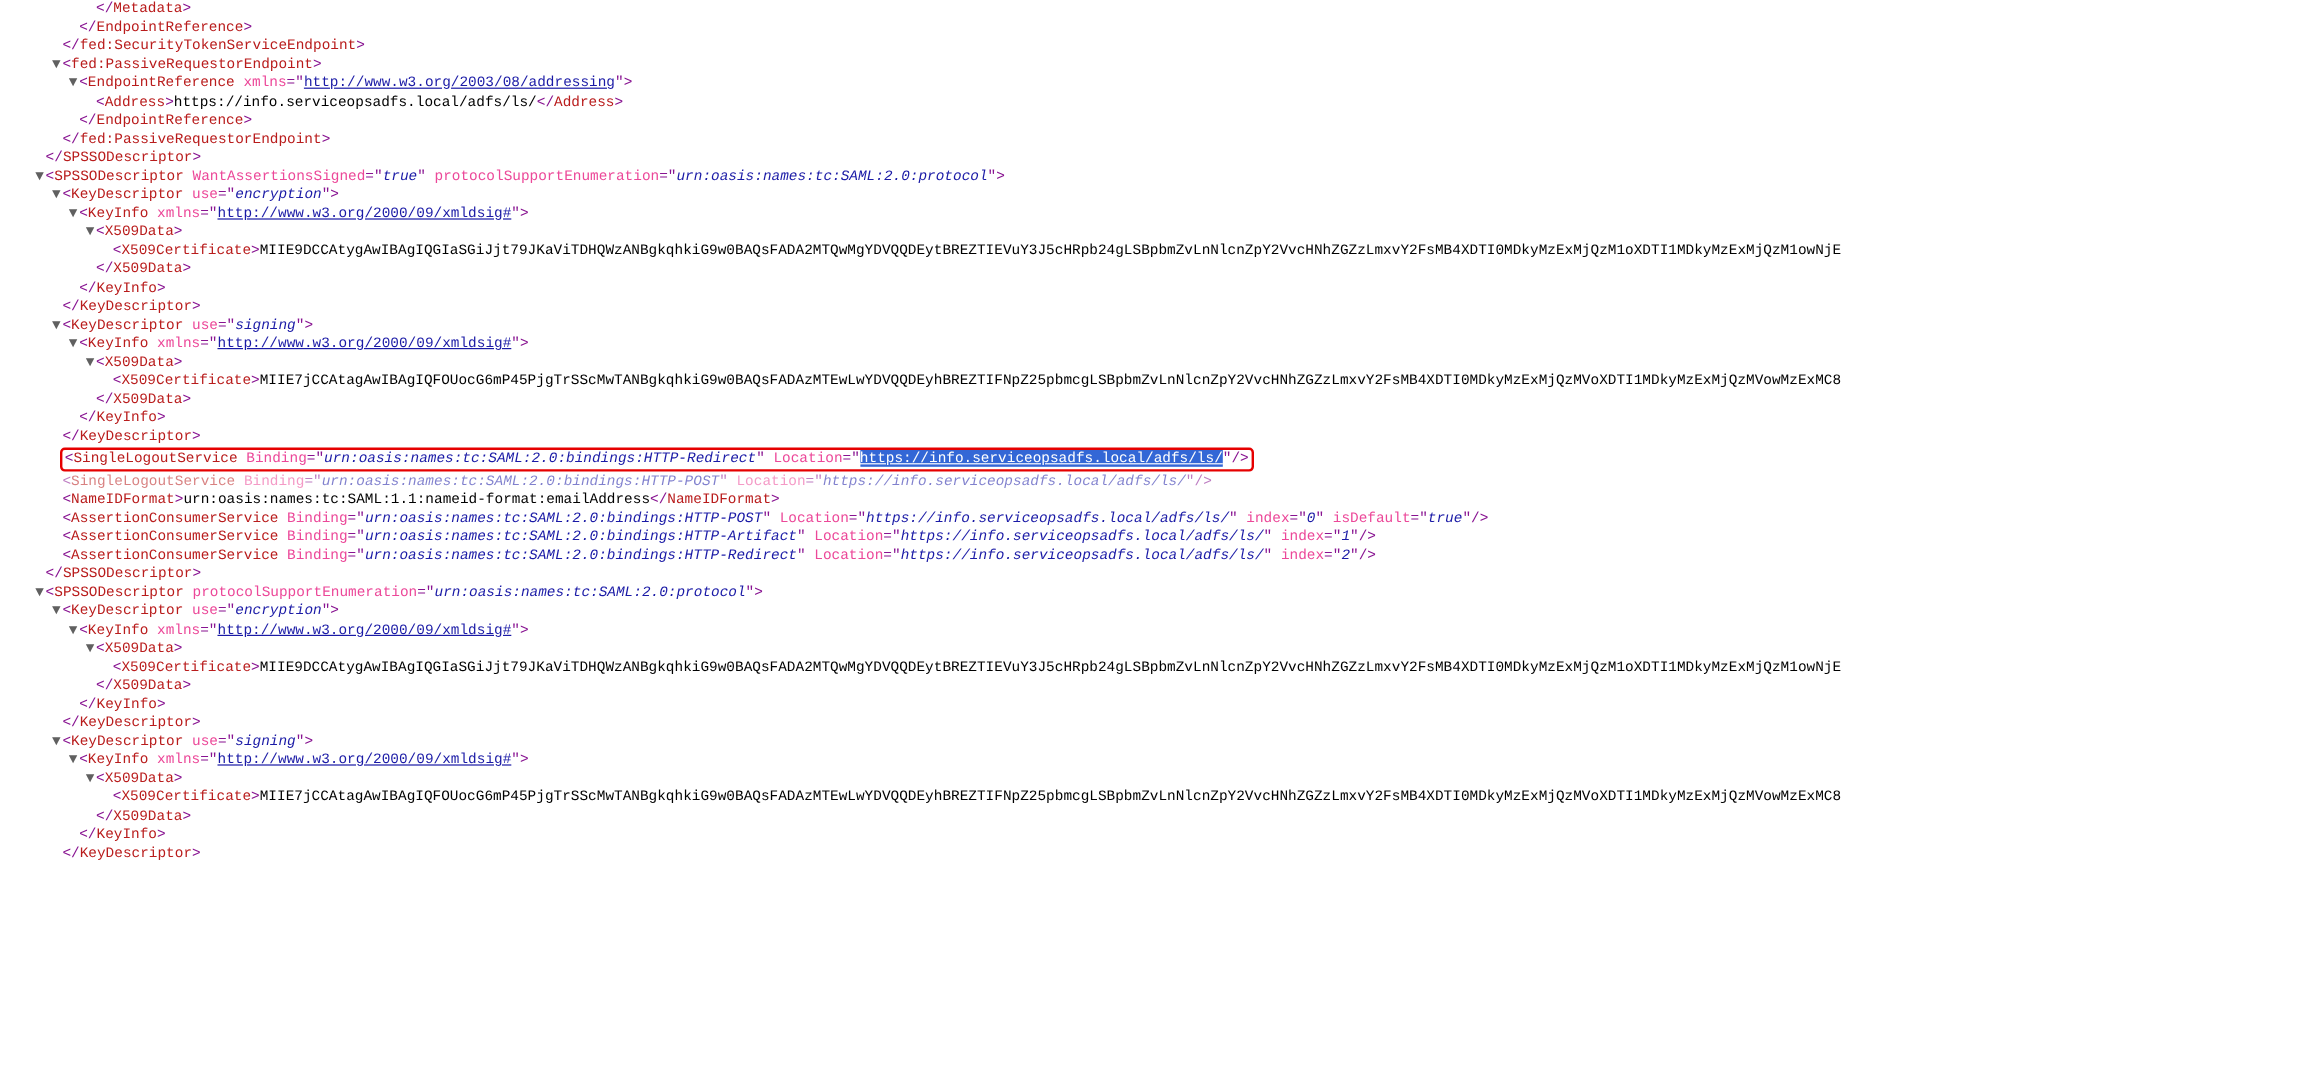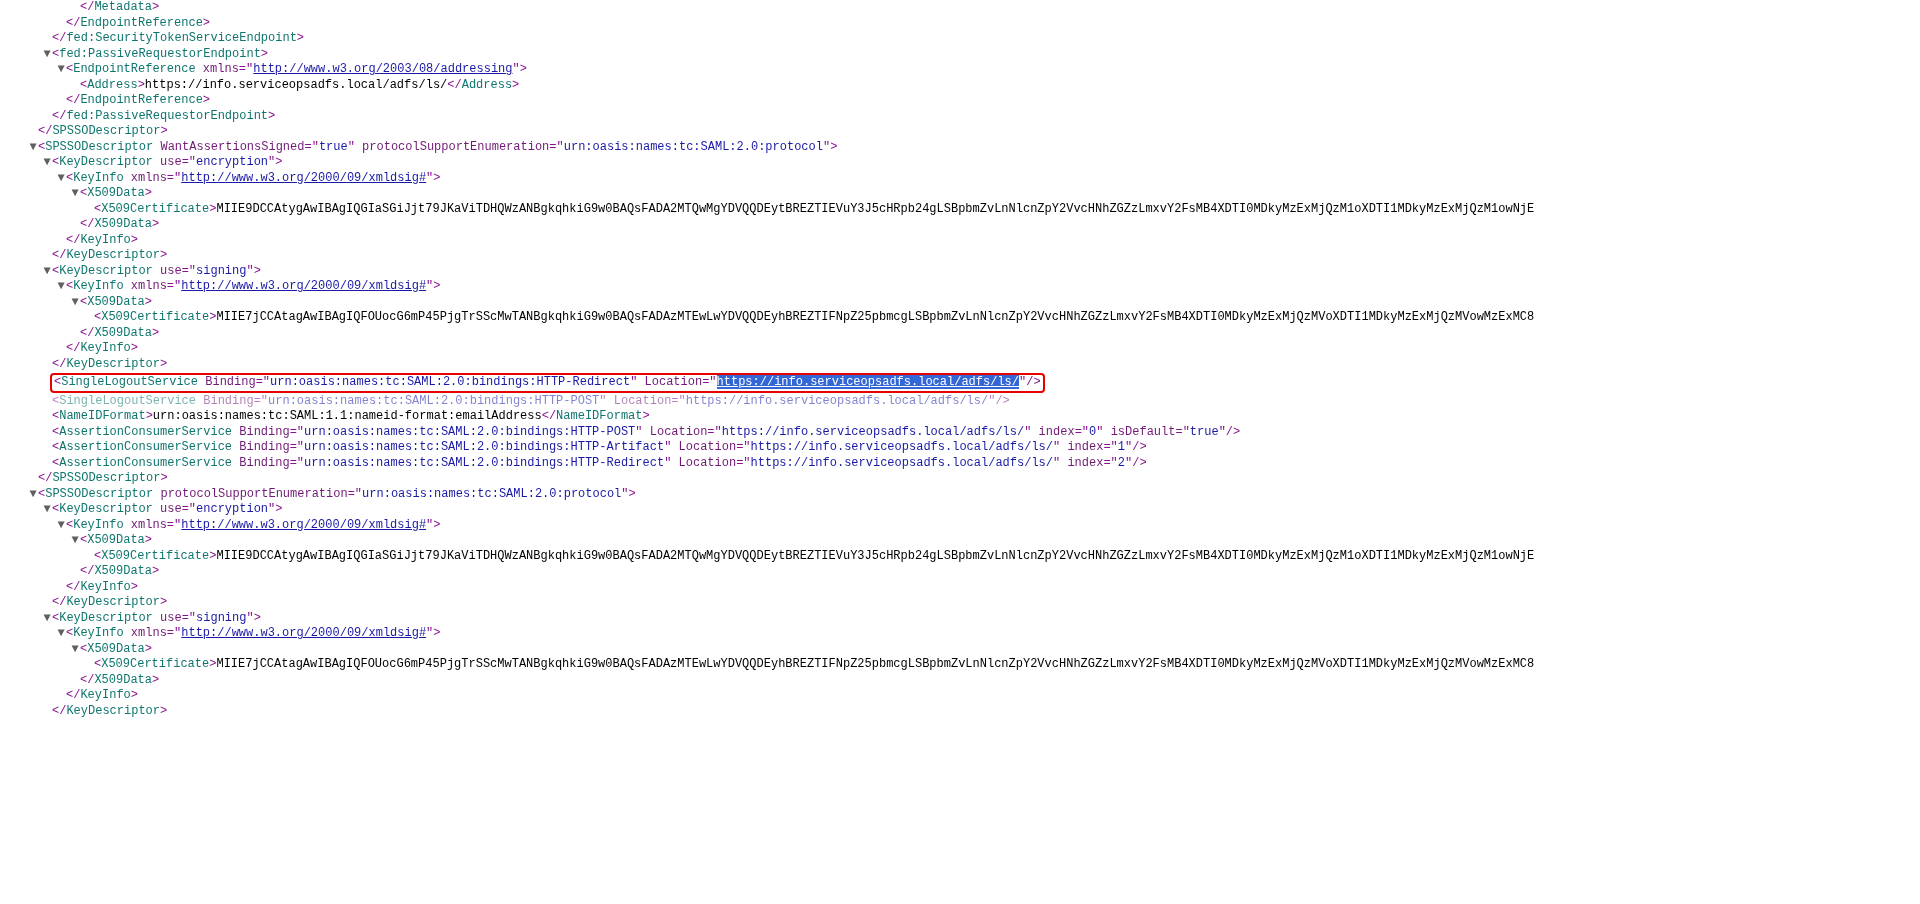--- a/index.html
+++ b/index.html
@@ -10,24 +10,24 @@
     font-size: 12px;
     line-height: 15.5px;
     color: #000;
     overflow-x: hidden;
   }
   .viewer {
     white-space: nowrap;
     padding: 0 8px 8px 10px;
   }
   .line { display:block; }
-  .tag { color: #0f766e; margin-top: 20px; }
+  .tag { color: #b91c1c; margin-top: 20px; }
   .braces { color: #881391; }
-  .attr-name { color: #701a75; }
-  .attr-val { color: #1a1aa6; }
+  .attr-name { color: #ec4899; }
+  .attr-val { color: #1a1aa6; font-style: italic; }
   .attr-link { color: #1a1aa6; text-decoration: underline; }
   .text-node { color: #000; }
   .caret { color: #606060; display:inline-block; width:10px; text-align:center; }
   .highlight-row {
     border: 2px solid #e60000;
     border-radius: 4px;
     display: inline-block;
     padding: 0 2px;
     margin: 1px 0 1px -2px;
   }

